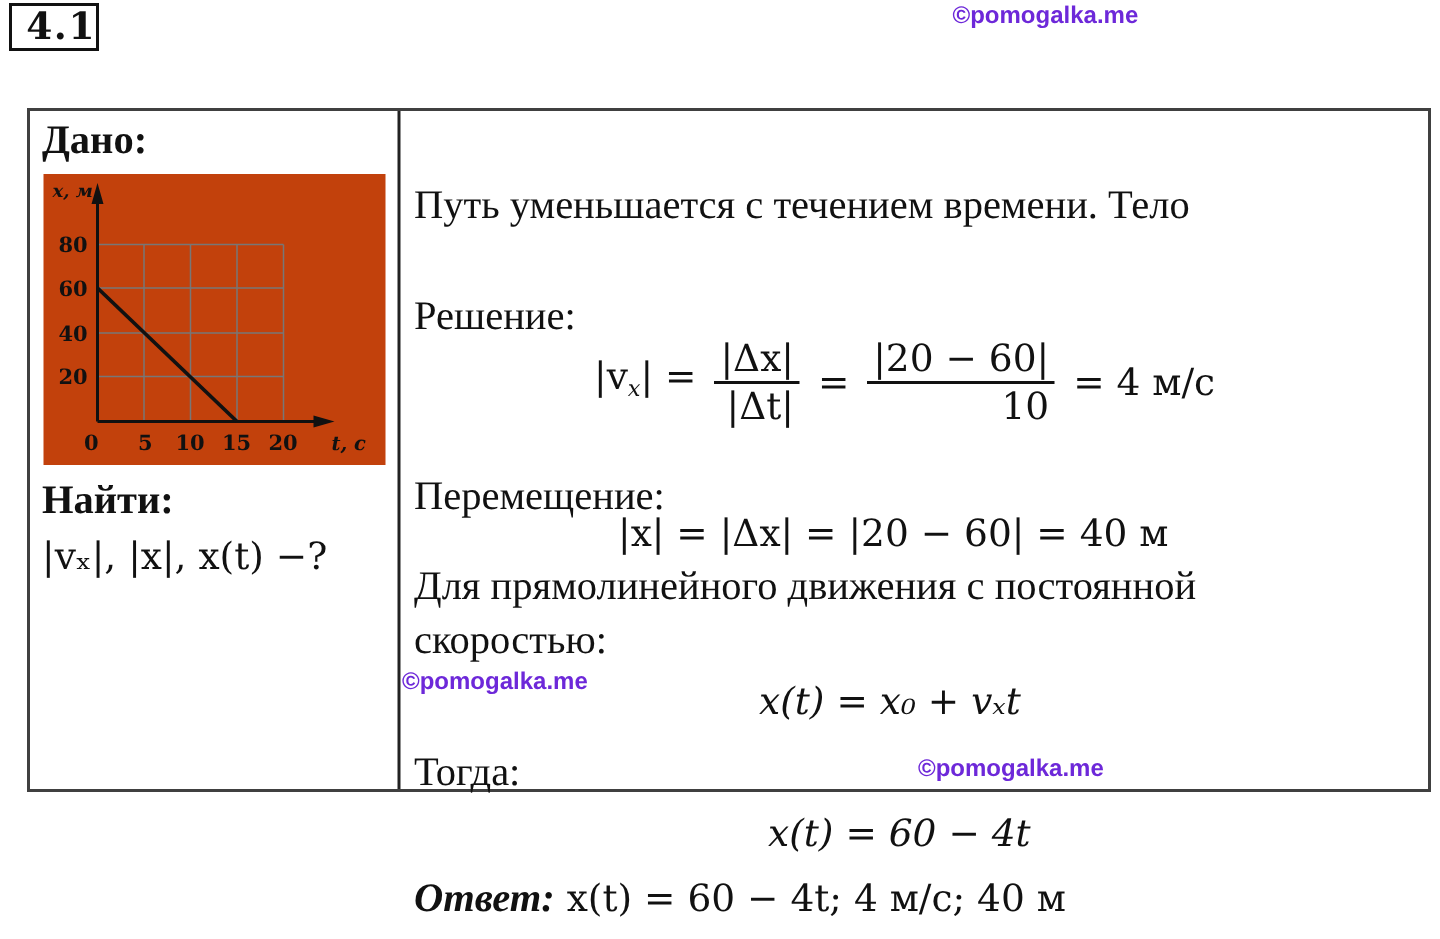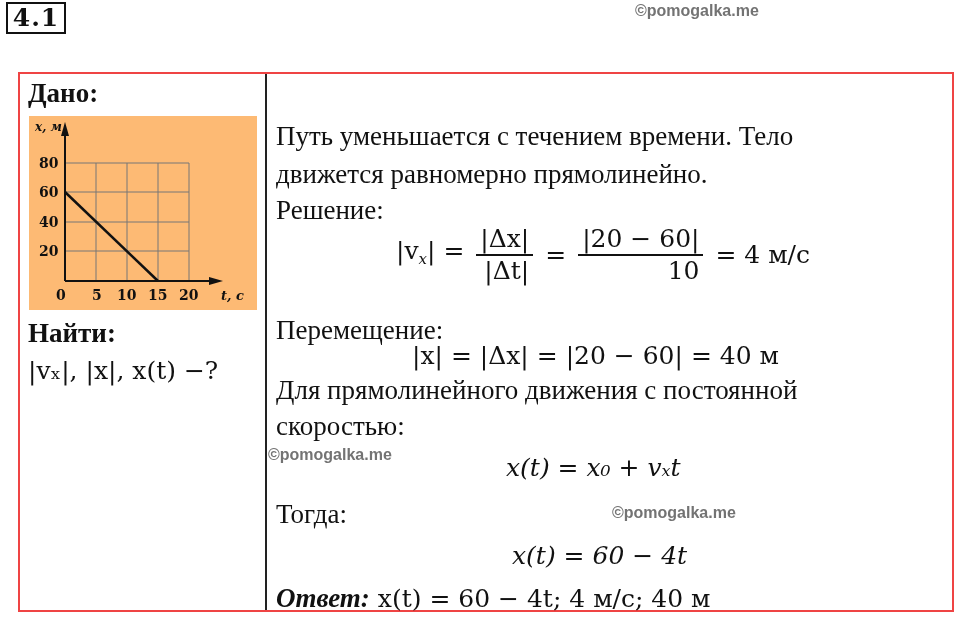--- a/index.html
+++ b/index.html
@@ -1,31 +1,31 @@
 <!DOCTYPE html>
 <html><head>
   <meta charset="utf-8">
   <style>
     html, body { margin:0; padding:0; background:#ffffff; }
     body { width:960px; height:626px; position:relative; overflow:hidden;
            font-family:"Liberation Serif", "DejaVu Serif", serif; color:#111; }
     .num-box { position:absolute; left:6px; top:2px; width:60px; height:32px;
                border:2px solid #111; box-sizing:border-box;
                font-family:"DejaVu Serif", serif; font-weight:bold; font-size:25px;
-               line-height:28px; text-align:center; letter-spacing:1px; }
+               line-height:28px; text-align:right; letter-spacing:1px; }
     .wm { position:absolute; font-family:"Liberation Sans", sans-serif; font-weight:bold;
-          font-size:16px; color:#737373; white-space:nowrap; }
-    .table { position:absolute; left:18px; top:72px; width:936px; height:540px;
-             border:2px solid #ef4444; box-sizing:border-box; }
+          font-size:16px; color:#6d28d9; white-space:nowrap; }
+    .table { position:absolute; left:18px; top:72px; width:936px; height:456px;
+             border:2px solid #404040; box-sizing:border-box; }
     .divider { position:absolute; left:245px; top:0; bottom:0; width:2px; background:#222; }
     .given-title, .find-title, .sol-title { position:absolute; font-weight:bold; font-size:27px; }
     .given-title { left:8px; top:4px; }
     .find-title { left:8px; top:244px; }
     .find-text { position:absolute; left:8px; top:282px; font-size:26px; white-space:nowrap; }
-    .graph { position:absolute; left:9px; top:42px; width:228px; height:194px; background:#fdba74; }
+    .graph { position:absolute; left:9px; top:42px; width:228px; height:194px; background:#c2410c; }
     .sol-title { left:256px; top:4px; }
     .line { position:absolute; font-size:27px; white-space:nowrap; line-height:32px; }
     .math { font-family:"DejaVu Serif", serif; font-size:25px; }
     .it { font-style:italic; }
     .frac { display:inline-block; vertical-align:middle; text-align:right; margin:0 4px; }
     .frac span { display:block; padding:0 4px; line-height:30px; }
     .frac .den { border-top:2px solid #111; }
     .sub { font-size:15px; vertical-align:-5px; font-style:italic; }
     .answer-label { font-weight:bold; font-style:italic; }
   </style>
@@ -70,21 +70,20 @@
         <text x="150" y="184">20</text>
         <text x="192" y="184" font-style="italic" font-size="13">t, с</text>
       </g>
     </svg>
   </div>
 
   <div class="find-title">Найти:</div>
   <div class="find-text math">|vₓ|, |x|, x(t) −?</div>
 
   <div class="line" style="left:256px; top:46px;">Путь уменьшается с течением времени. Тело</div>
-  <div class="line" style="left:256px; top:84px;">движется равномерно прямолинейно.</div>
   <div class="line" style="left:256px; top:120px;">Решение:</div>
 
   <div class="line math" style="left:376px; top:150px;">
     <span style="vertical-align:middle;"><span>|v</span><span class="sub">x</span>| =</span>
     <span class="frac">
       <span>|Δx|</span>
       <span class="den">|Δt|</span>
     </span>
     <span style="vertical-align:middle;">=</span>
     <span class="frac">

